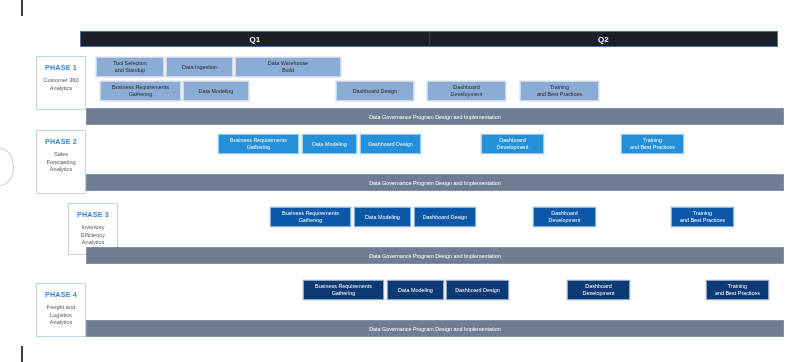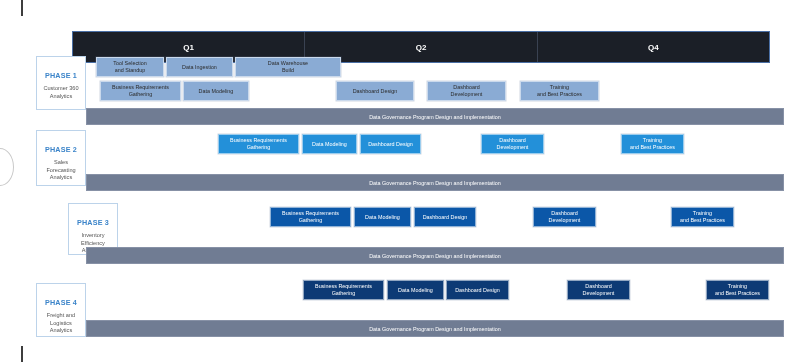--- a/index.html
+++ b/index.html
@@ -40,24 +40,24 @@
     width: 26px;
     height: 36px;
     border: 1px solid #c9c9c9;
     border-radius: 50%;
     background: transparent;
   }
 
   
   .quarter-header {
     position: absolute;
-    left: 72px;
+    left: 80px;
     top: 31px;
     width: 698px;
-    height: 32px;
+    height: 16px;
     background: #1b1f27;
     border: 1px solid #4a6fa5;
     box-sizing: border-box;
     display: flex;
   }
   .quarter-cell {
     flex: 1 1 0;
     display: flex;
     align-items: center;
     justify-content: center;
@@ -74,21 +74,21 @@
     position: absolute;
     left: 36px;
     width: 50px;
     background: #ffffff;
     border: 1px solid #bcd3ea;
     box-sizing: border-box;
     display: flex;
     flex-direction: column;
     align-items: center;
     justify-content: flex-start;
-    padding-top: 14px;
+    padding-top: 6px;
   }
   .phase-title {
     font-size: 7.2px;
     font-weight: bold;
     color: #3b84c9;
     letter-spacing: 0.2px;
     text-align: center;
     margin-bottom: 5px;
   }
   .phase-sub {
@@ -149,21 +149,20 @@
 
 <div id="canvas">
 
   <div class="edge-mark top"></div>
   <div class="edge-mark bottom"></div>
   <div class="arc-deco"></div>
 
   <div class="quarter-header" id="quarter-header">
       <div class="quarter-cell">Q1</div>
       <div class="quarter-cell">Q2</div>
-      <div class="quarter-cell">Q4</div>
     </div>
 
   <div id="phase-container">
       <div class="phase-card" style="top: 56px; height: 54px;">
         <div class="phase-title">PHASE 1</div>
         <div class="phase-sub">Customer
 360 Analytics</div>
       </div>
       <div class="lane" style="top: 57px; height: 22px;">
         <div class="bar p1" style="left: 10px; width: 68px; top: 0px;">Tool Selection
@@ -176,21 +175,21 @@
         <div class="bar p1" style="left: 14px; width: 81px; top: 0px;">Business Requirements
 Gathering</div>
         <div class="bar p1" style="left: 97px; width: 66px; top: 0px;">Data Modeling</div>
         <div class="bar p1" style="left: 250px; width: 78px; top: 0px;">Dashboard Design</div>
         <div class="bar p1" style="left: 341px; width: 79px; top: 0px;">Dashboard
 Development</div>
         <div class="bar p1" style="left: 434px; width: 79px; top: 0px;">Training
 and Best Practices</div>
       </div>
       <div class="gov-bar" style="top: 108px;">Data Governance Program Design and Implementation</div>
-      <div class="phase-card" style="top: 130px; height: 56px;">
+      <div class="phase-card" style="top: 130px; height: 64px;">
         <div class="phase-title">PHASE 2</div>
         <div class="phase-sub">Sales
 Forecasting
 Analytics</div>
       </div>
       <div class="lane" style="top: 134px; height: 22px;">
         <div class="bar p2" style="left: 132px; width: 81px; top: 0px;">Business Requirements
 Gathering</div>
         <div class="bar p2" style="left: 216px; width: 55px; top: 0px;">Data Modeling</div>
         <div class="bar p2" style="left: 274px; width: 61px; top: 0px;">Dashboard Design</div>

